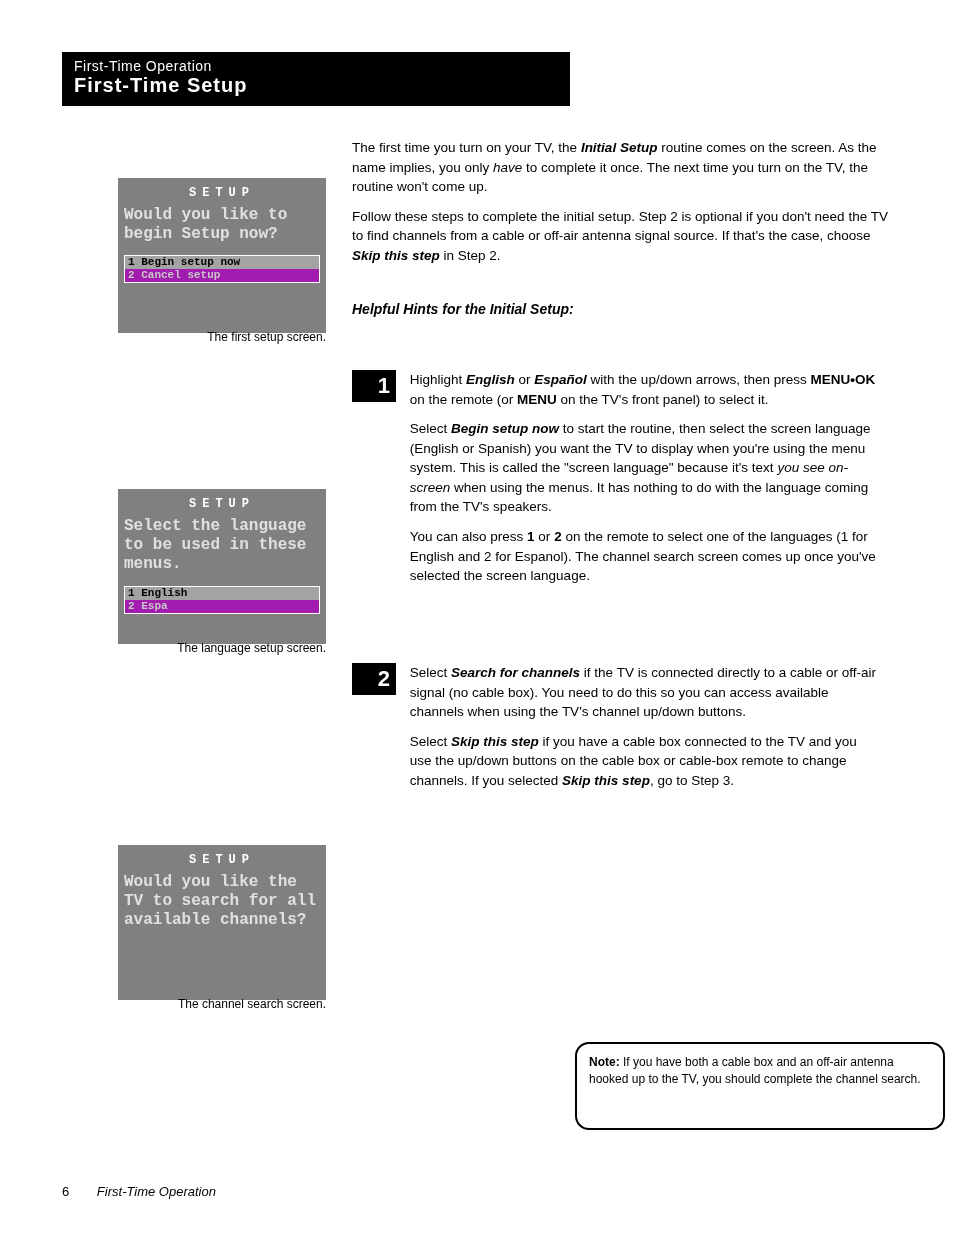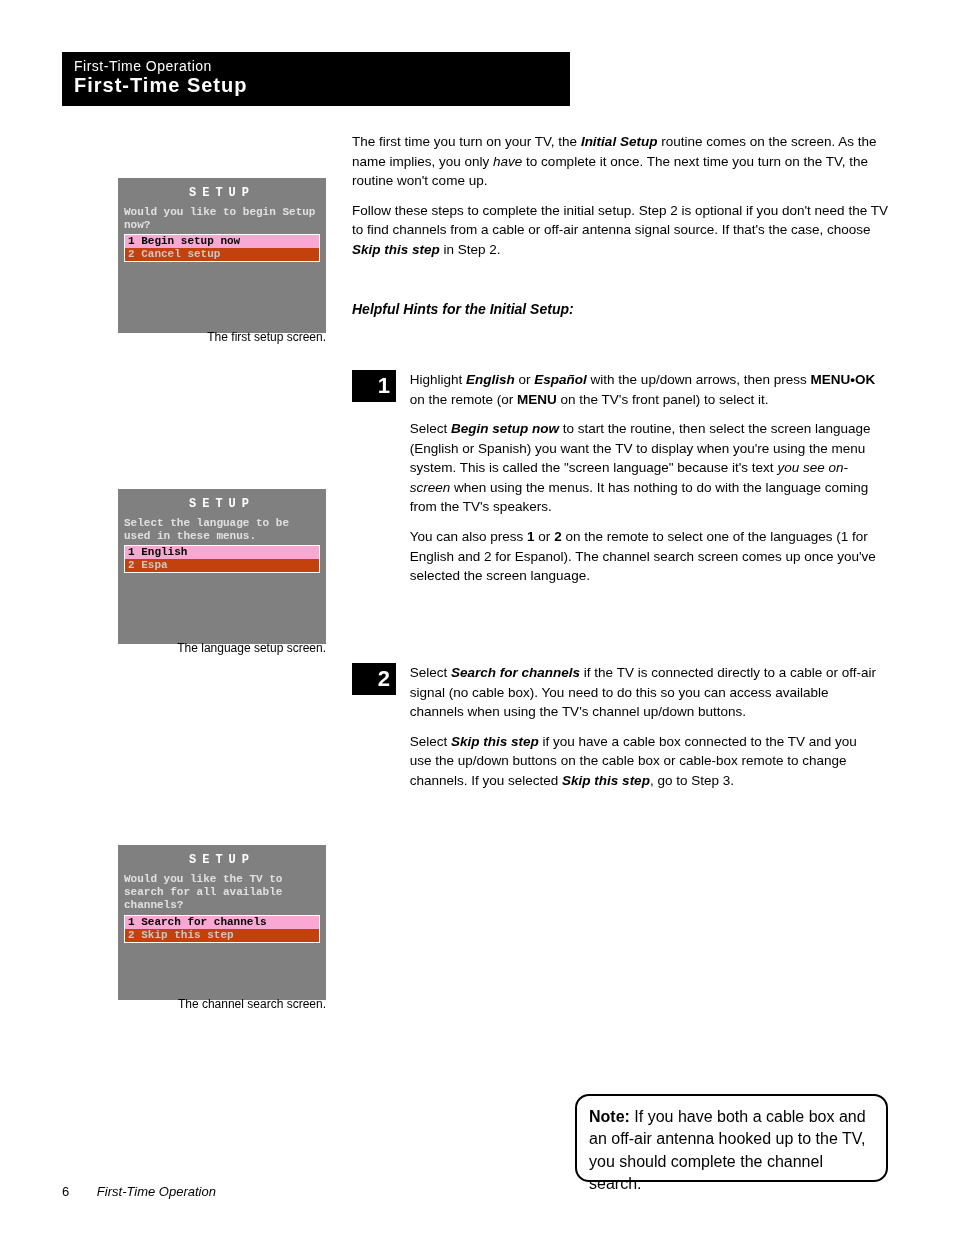--- a/index.html
+++ b/index.html
@@ -26,21 +26,21 @@
     letter-spacing: 0.5px;
   }
   .page-title-bar .line2 {
     font-size: 20px;
     font-weight: bold;
     letter-spacing: 1px;
   }
   .intro {
     position: absolute;
     left: 352px;
-    top: 132px;
+    top: 138px;
     width: 540px;
     font-size: 13.5px;
     line-height: 1.45;
   }
   .intro p { margin-bottom: 10px; }
   .intro b { font-weight: bold; }
   .intro i { font-style: italic; }
   .tv-screen {
     position: absolute;
     left: 118px;
@@ -55,42 +55,42 @@
   .tv-title {
     text-align: center;
     color: #fff;
     font-weight: bold;
     font-size: 12px;
     letter-spacing: 6px;
     padding: 8px 0 6px 0;
   }
   .tv-prompt {
     color: #e0e0e0;
-    font-size: 11px;
-    font-weight: bold;
-    padding: 0 6px 2px 6px;
+    font-size: 16px;
+    font-weight: bold;
+    padding: 0 6px 11px 6px;
     line-height: 1.2;
   }
   .tv-options {
     border: 1px solid #fff;
     margin: 0 6px;
   }
   .tv-option {
     font-size: 11px;
     font-weight: bold;
     padding: 0 3px;
     line-height: 13px;
     height: 13px;
   }
   .tv-option.selected {
-    background: #f9a8d4;
+    background: #a3a3a3;
     color: #000;
   }
   .tv-option.unselected {
-    background: #c2410c;
+    background: #a21caf;
     color: #c8c8c8;
   }
   .screen-caption {
     position: absolute;
     left: 118px;
     width: 208px;
     text-align: right;
     font-size: 12px;
   }
   .cap1 { top: 330px; }
@@ -121,27 +121,27 @@
     width: 482px;
     vertical-align: top;
     padding-left: 10px;
   }
   .step-body p { margin-bottom: 10px; }
   .step1 { top: 370px; }
   .step2 { top: 663px; }
   .note-box {
     position: absolute;
     left: 575px;
-    top: 1094px;
-    width: 313px;
+    top: 1042px;
+    width: 370px;
     height: 88px;
     border: 2.5px solid #000;
     border-radius: 14px;
     padding: 10px 12px;
-    font-size: 16px;
+    font-size: 12px;
     line-height: 1.4;
   }
   .note-box .note-label {
     font-weight: bold;
   }
   .pagefoot {
     position: absolute;
     left: 62px;
     bottom: 36px;
     width: 830px;
@@ -221,24 +221,20 @@
     </p>
     <p>
       <span>Select </span><b><i>Skip this step</i></b><span> if you have a cable box connected to the TV and you use the up/down buttons on the cable box or cable-box remote to change channels. If you selected </span><b><i>Skip this step</i></b><span>, go to Step 3.</span>
     </p>
   </div>
 </div>
 
 <div class="tv-screen s3">
   <div class="tv-title">SETUP</div>
   <div class="tv-prompt">Would you like the TV to search for all available channels?</div>
-  <div class="tv-options">
-    <div class="tv-option selected">1 Search for channels</div>
-    <div class="tv-option unselected">2 Skip this step</div>
-  </div>
 </div>
 <div class="screen-caption cap3">The channel search screen.</div>
 
 <div class="note-box">
   <span class="note-label">Note:</span><span> If you have both a cable box and an off-air antenna hooked up to the TV, you should complete the channel search.</span>
 </div>
 
 <div class="pagefoot">
   <span class="pn">6</span>
   <span class="ft">First-Time Operation</span>

